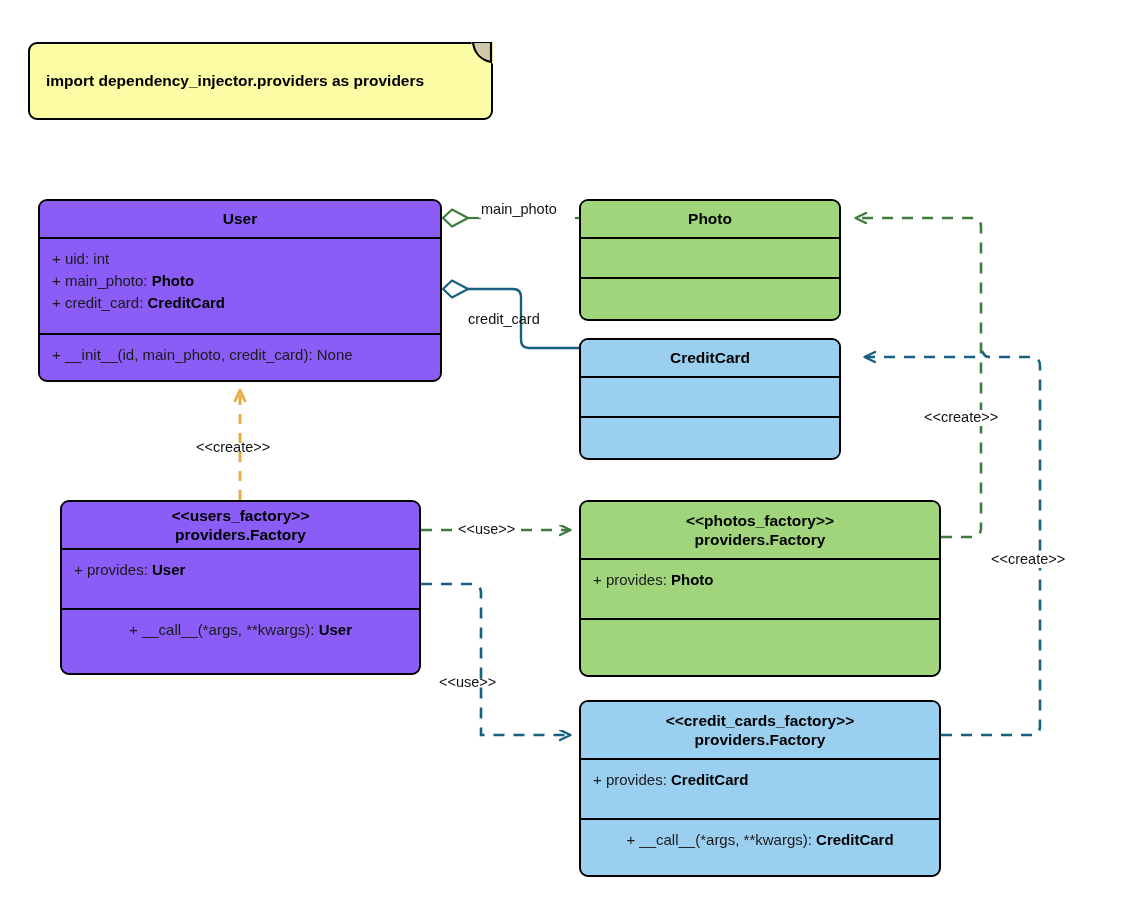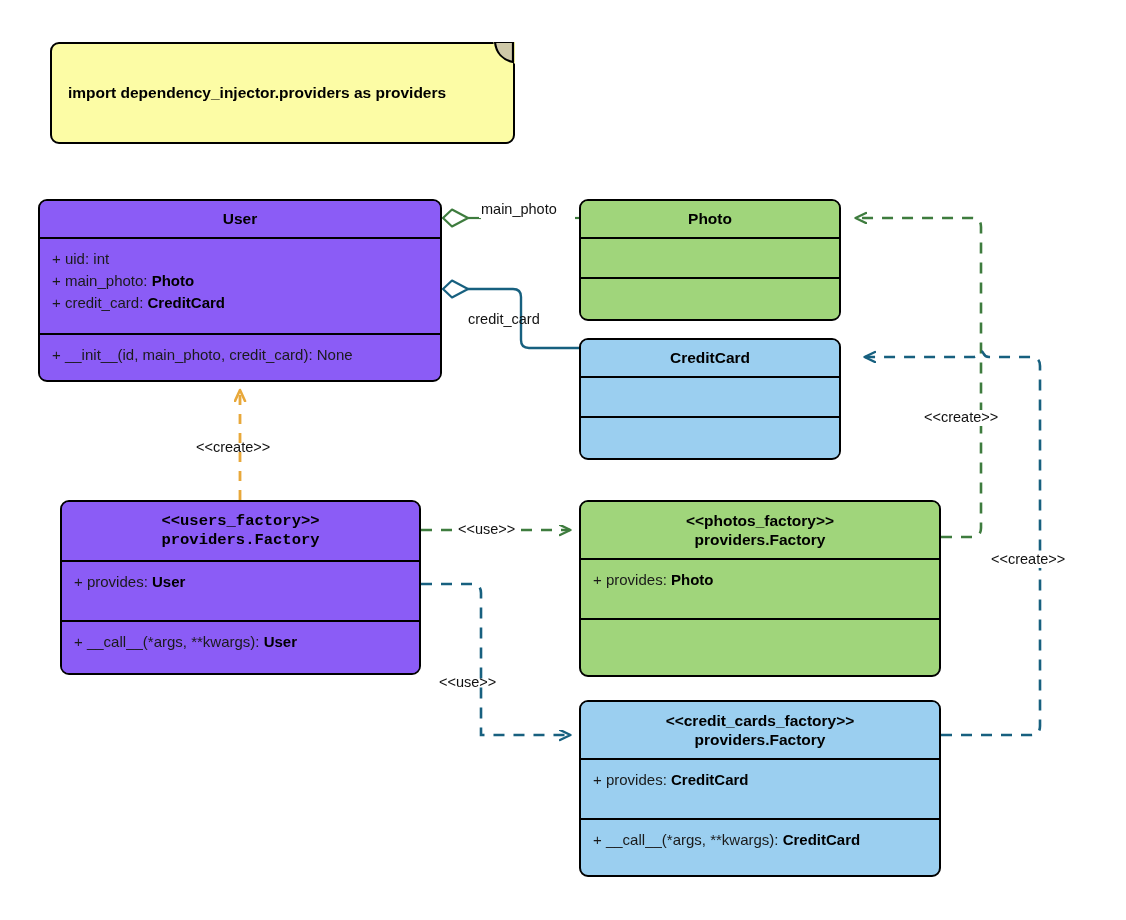--- a/index.html
+++ b/index.html
@@ -36,21 +36,21 @@
     border: 2.5px solid #000000;
     border-radius: 9px;
     overflow: hidden;
     background: #ffffff;
   }
   .uml-class .sec {
     box-sizing: border-box;
     border-bottom: 2.5px solid #000000;
     padding: 0;
   }
-  .uml-class .sec.last { border-bottom: none; }
+  .uml-class .sec.last { border-bottom: none; text-align: center; }
 
   .sec.title {
     display: flex;
     flex-direction: column;
     align-items: center;
     justify-content: center;
     font-weight: bold;
     font-size: 15.5px;
     color: #000;
     line-height: 1.25;
@@ -155,21 +155,21 @@
     </g>
 
     
     <g>
       <path d="M 941,735 L 1031,735 Q 1040,735 1040,726 L 1040,366 Q 1040,357 1031,357
                L 989,357 Q 985,357 983.5,353.5 Q 981,348.5 978.5,353.5 Q 977,357 973,357
                L 865,357" fill="none" stroke="#17607F" stroke-width="2.6" stroke-dasharray="11 9" stroke-linecap="butt" marker-end="url(#arrow-blue)"></path>
     </g>
   </svg>
 
-  <div class="uml-note" style="left:50px; top:42px; width:465px; height:102px;">
+  <div class="uml-note" style="left:28px; top:42px; width:465px; height:78px;">
     <span>import dependency_injector.providers as providers</span>
     <svg class="note-fold" viewBox="0 0 22 22">
       <path d="M 0,0 L 22,22 L 22,0 Z" fill="#FCFCA5"></path>
       <path d="M 1,1 L 20,20" fill="none" stroke="#FCFCA5" stroke-width="2"></path>
       <path d="M 2,0 C 3,11 10,18 20,20 L 20,0 Z" fill="#CFC9A8" stroke="#000" stroke-width="2.2" stroke-linejoin="round"></path>
     </svg>
   </div>
 
   <div class="uml-class fill-yellow" style="left:38px; top:199px; width:404px; height:183px;">
     <div class="sec title fill-yellow" style="height:38px;">
@@ -207,21 +207,21 @@
 
   <div class="uml-class fill-blue" style="left:579px; top:338px; width:262px; height:122px;">
     <div class="sec title fill-blue" style="height:38px;">
       <span>CreditCard</span>
     </div>
     <div class="sec body fill-blue" style="height:40px;"></div>
     <div class="sec body last fill-blue" style="height:39px;"></div>
   </div>
 
   <div class="uml-class fill-yellow" style="left:60px; top:500px; width:361px; height:175px;">
-    <div class="sec title fill-yellow" style="height:60px;font-family:Liberation Mono, monospace;">
+    <div class="sec title fill-yellow" style="height:48px;">
       <span>&lt;&lt;users_factory&gt;&gt;</span>
       <span>providers.Factory</span>
     </div>
     <div class="sec body fill-yellow" style="height:60px;">
       <div class="row">
         <span>+</span>
         <span>provides: </span><b>User</b>
       </div>
     </div>
     <div class="sec body last fill-yellow" style="height:53px;">

